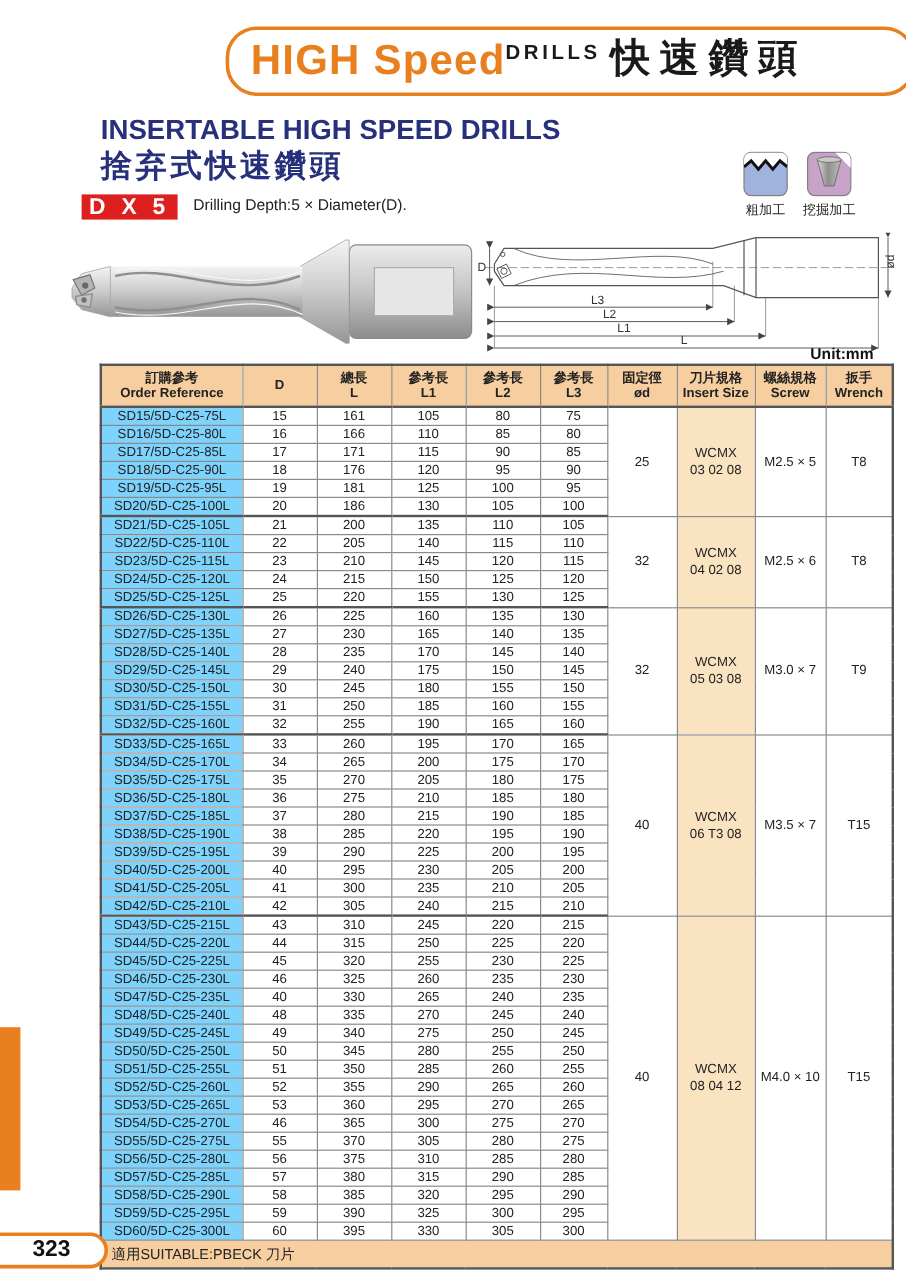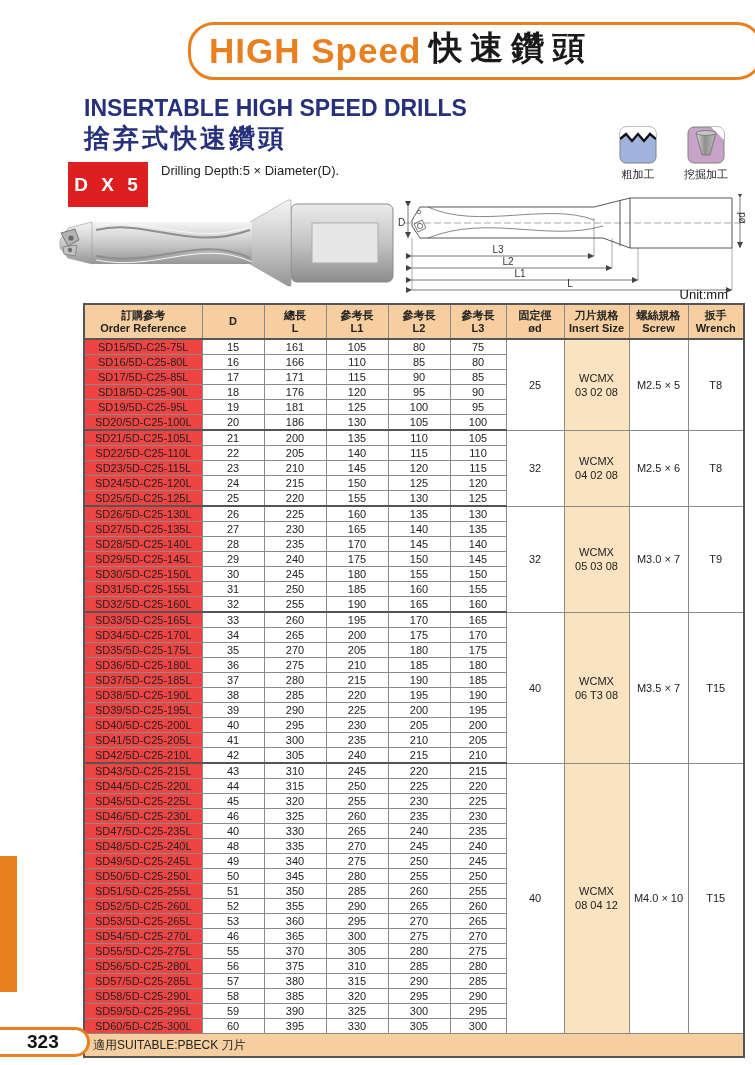--- a/index.html
+++ b/index.html
@@ -14,42 +14,42 @@
   .banner-high{font-size:35px;font-weight:bold;color:#E8801F;line-height:30px;letter-spacing:1px;}
   .banner-drills{font-size:17px;font-weight:bold;color:#1a1a1a;line-height:16px;letter-spacing:3px;}
   .banner-zh{font-size:33px;font-weight:bold;color:#1a1a1a;letter-spacing:8px;margin-left:8px;margin-top:-6px;white-space:nowrap;}
 
   
   .title-block{position:absolute;left:84px;top:95px;}
   .title-en{font-size:23px;font-weight:bold;color:#26307B;line-height:27px;}
   .title-zh{font-size:26px;font-weight:bold;color:#26307B;line-height:32px;letter-spacing:3px;}
   .dx5-row{position:absolute;left:68px;top:162px;display:flex;align-items:flex-start;gap:13px;}
   .dx5-badge{background:#DE1F1F;color:#fff;font-size:19px;font-weight:bold;letter-spacing:4px;
-             width:80px;height:45px;display:flex;align-items:center;justify-content:center;}
+             width:80px;height:21px;display:flex;align-items:center;justify-content:center;}
   .dx5-desc{font-size:13px;line-height:16px;color:#222;padding-top:1px;}
 
   
-  .icons-block{position:absolute;left:616px;top:126px;display:flex;gap:24px;align-items:flex-end;}
+  .icons-block{position:absolute;left:616px;top:126px;display:flex;gap:9px;align-items:flex-end;}
   .cap{display:flex;flex-direction:column;align-items:center;width:44px;}
   .cap-label{font-size:11px;margin-top:3px;color:#222;white-space:nowrap;}
 
   
   .photo{position:absolute;left:38px;top:188px;}
   .diagram{position:absolute;left:398px;top:194px;}
   .unit-label{position:absolute;left:600px;top:287px;width:128px;text-align:right;
-              font-size:13px;font-weight:normal;color:#111;}
+              font-size:13px;font-weight:bold;color:#111;}
 
   
   .table-wrap{position:absolute;left:68px;top:303px;width:660px;padding-left:15px;}
   table.spec{border-collapse:collapse;width:660px;table-layout:fixed;border:2px solid #555;}
   table.spec th,table.spec td{border:1px solid #8a8a8a;padding:0;text-align:center;
         font-size:11px;color:#222;overflow:hidden;}
   table.spec th{background:#F6CE9F;height:33px;font-weight:bold;white-space:pre-line;line-height:13px;}
   table.spec td{height:14px;line-height:14px;}
-  td.col-order{background:#ef4444;text-align:left;padding-left:7px;}
+  td.col-order{background:#7dd3fc;text-align:left;padding-left:7px;}
   td.merged{background:#fff;white-space:pre-line;line-height:14px;}
   td.insert-cell{background:#FAE3C1;}
   tr.group-end td{border-bottom:2px solid #555;}
   td.merged{border-bottom:2px solid #555;}
   table.spec thead th{border-bottom:2px solid #555;}
   tfoot td.note{background:#F6CE9F;text-align:left;padding:3px 0 3px 8px;font-size:12px;height:16px;line-height:16px;}
 
   
   .left-tab{position:absolute;left:0;top:856px;width:17px;height:136px;background:#E8801F;}
   .page-badge{position:absolute;left:-16px;top:1027px;width:60px;height:24px;background:#fff;
@@ -57,20 +57,21 @@
               padding-left:40px;font-size:19px;font-weight:bold;line-height:24px;color:#111;}
 </style>
 </head>
 <body>
 
 <div id="page">
 
   <div class="banner">
     <div class="banner-en">
       <div class="banner-high">HIGH Speed</div>
+      <div class="banner-drills">DRILLS</div>
     </div>
     <div class="banner-zh">快速鑽頭</div>
   </div>
 
   <div class="title-block">
     <div class="title-en">INSERTABLE HIGH SPEED DRILLS</div>
     <div class="title-zh">捨弃式快速鑽頭</div>
   </div>
 
   <div class="dx5-row">

